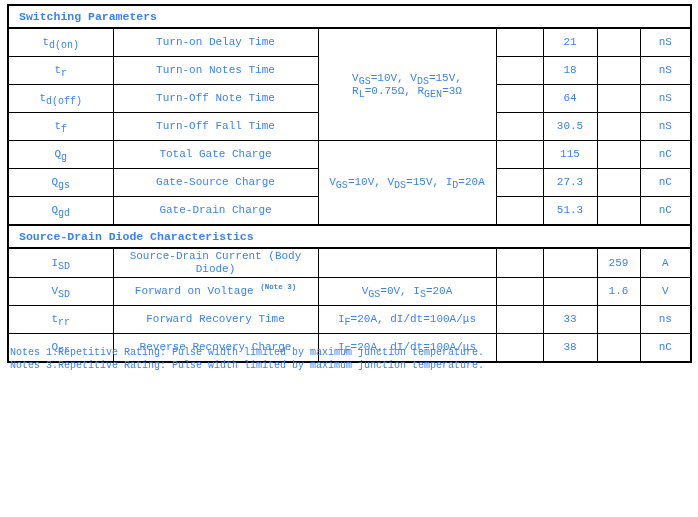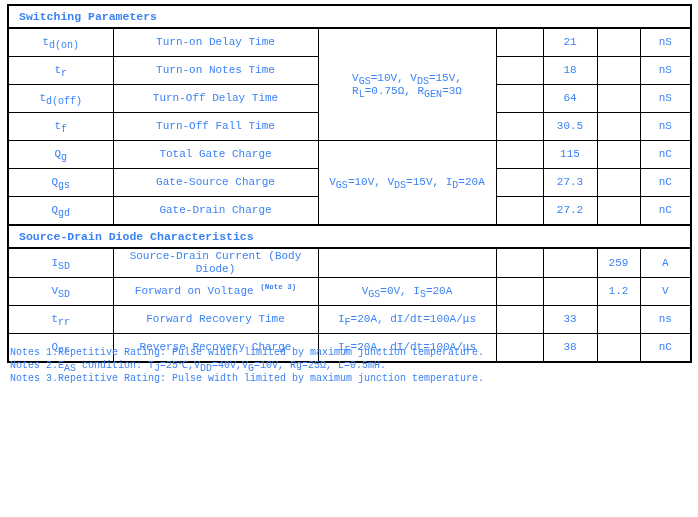--- a/index.html
+++ b/index.html
@@ -69,21 +69,21 @@
     <tr>
       <td class="c-sym"><span>t</span><sub>r</sub></td>
       <td class="c-par">Turn-on Notes Time</td>
       <td class="c-min"></td>
       <td class="c-typ">18</td>
       <td class="c-max"></td>
       <td class="c-unit">nS</td>
     </tr>
     <tr>
       <td class="c-sym"><span>t</span><sub>d(off)</sub></td>
-      <td class="c-par">Turn-Off Delay Time</td>
+      <td class="c-par">Turn-Off Note Time</td>
       <td class="c-min"></td>
       <td class="c-typ">64</td>
       <td class="c-max"></td>
       <td class="c-unit">nS</td>
     </tr>
     <tr>
       <td class="c-sym"><span>t</span><sub>f</sub></td>
       <td class="c-par">Turn-Off Fall Time</td>
       <td class="c-min"></td>
       <td class="c-typ">30.5</td>
@@ -105,21 +105,21 @@
       <td class="c-par">Gate-Source Charge</td>
       <td class="c-min"></td>
       <td class="c-typ">27.3</td>
       <td class="c-max"></td>
       <td class="c-unit">nC</td>
     </tr>
     <tr>
       <td class="c-sym"><span>Q</span><sub>gd</sub></td>
       <td class="c-par">Gate-Drain Charge</td>
       <td class="c-min"></td>
-      <td class="c-typ">27.2</td>
+      <td class="c-typ">51.3</td>
       <td class="c-max"></td>
       <td class="c-unit">nC</td>
     </tr>
 
     <tr class="sec">
       <td colspan="7">Source-Drain Diode Characteristics</td>
     </tr>
 
     <tr>
       <td class="c-sym"><span>I</span><sub>SD</sub></td>
@@ -129,21 +129,21 @@
       <td class="c-typ"></td>
       <td class="c-max">259</td>
       <td class="c-unit">A</td>
     </tr>
     <tr>
       <td class="c-sym"><span>V</span><sub>SD</sub></td>
       <td class="c-par"><span>Forward on Voltage </span><sup class="b">(Note 3)</sup></td>
       <td class="c-cond"><span>V</span><sub>GS</sub><span>=0V, I</span><sub>S</sub><span>=20A</span></td>
       <td class="c-min"></td>
       <td class="c-typ"></td>
-      <td class="c-max">1.2</td>
+      <td class="c-max">1.6</td>
       <td class="c-unit">V</td>
     </tr>
     <tr>
       <td class="c-sym"><span>t</span><sub>rr</sub></td>
       <td class="c-par">Forward Recovery Time</td>
       <td class="c-cond"><span>I</span><sub>F</sub><span>=20A, dI/dt=100A/μs</span></td>
       <td class="c-min"></td>
       <td class="c-typ">33</td>
       <td class="c-max"></td>
       <td class="c-unit">ns</td>
@@ -155,17 +155,16 @@
       <td class="c-min"></td>
       <td class="c-typ">38</td>
       <td class="c-max"></td>
       <td class="c-unit">nC</td>
     </tr>
   </tbody>
     </table>
 
   <div class="notes">
     <div>Notes 1.Repetitive Rating: Pulse width limited by maximum junction temperature.</div>
-    <div><span>Notes 2.E</span><sub>AS</sub><span> condition: T</span><sub>J</sub><span>=25℃,V</span><sub>DD</sub><span>=40V,V</span><sub>G</sub><span>=10V, Rg=25Ω, L=0.5mH.</span></div>
     <div>Notes 3.Repetitive Rating: Pulse width limited by maximum junction temperature.</div>
   </div>
 
 </div>
 
 </body></html>

